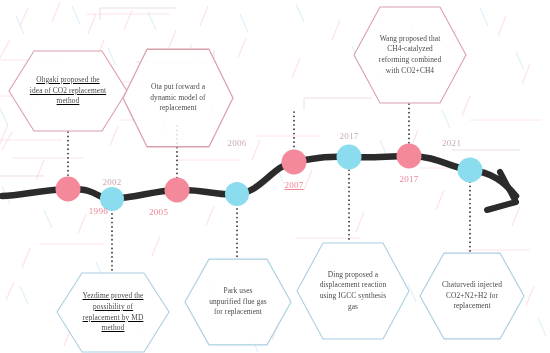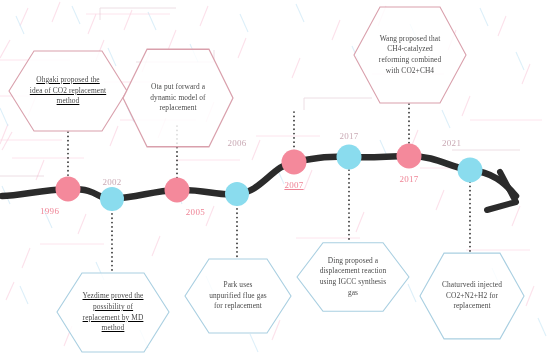--- a/index.html
+++ b/index.html
@@ -183,23 +183,23 @@
       <circle cx="112" cy="199" r="12" fill="#8adcee"></circle>
       <circle cx="177" cy="190" r="12.5" fill="#f4899b"></circle>
       <circle cx="237" cy="194" r="12" fill="#8adcee"></circle>
       <circle cx="294" cy="162" r="12.5" fill="#f4899b"></circle>
       <circle cx="349" cy="157" r="12.5" fill="#8adcee"></circle>
       <circle cx="409" cy="156" r="12.5" fill="#f4899b"></circle>
       <circle cx="470" cy="170" r="12.5" fill="#8adcee"></circle>
     </g>
   </svg>
 
-  <div class="year pink" style="left:40px;top:206px;width:56px;text-align:left;">1996</div>
+  <div class="year pink" style="left:52px;top:206px;width:56px;text-align:right;">1996</div>
   <div class="year cyan" style="left:84px;top:143px;width:56px;text-align:center;margin-top:34px;">2002</div>
-  <div class="year pink" style="left:149px;top:207px;width:56px;text-align:right;">2005</div>
+  <div class="year pink" style="left:149px;top:207px;width:56px;text-align:left;">2005</div>
   <div class="year cyan" style="left:209px;top:138px;width:56px;text-align:center;font-family:Liberation Serif, serif;">2006</div>
   <div class="year pink" style="left:266px;top:180px;width:56px;text-align:center;text-decoration:underline;">2007</div>
   <div class="year cyan" style="left:321px;top:131px;width:56px;text-align:center;">2017</div>
   <div class="year pink" style="left:381px;top:174px;width:56px;text-align:center;">2017</div>
   <div class="year cyan" style="left:442px;top:138px;width:56px;text-align:left;">2021</div>
 
   <div class="hex" style="left:8px;top:50px;width:120px;height:82px;text-decoration:underline;">
     <svg class="hx-svg" viewBox="0 0 120 82" preserveAspectRatio="none">
       <polygon points="26,1 94,1 119,41 94,81 26,81 1,41" fill="#ffffff" fill-opacity="0.82" stroke="#d9a0ac" stroke-width="1.1"></polygon>
     </svg>
@@ -231,30 +231,30 @@
   <div class="hex" style="left:56px;top:272px;width:114px;height:81px;text-decoration:underline;">
     <svg class="hx-svg" viewBox="0 0 114 81" preserveAspectRatio="none">
       <polygon points="26,1 88,1 113,40 88,80 26,80 1,40" fill="#ffffff" fill-opacity="0.82" stroke="#a9cfe1" stroke-width="1.1"></polygon>
     </svg>
     <div class="hx-txt">Yezdime proved the
 possibility of
 replacement by MD
 method</div>
   </div>
 
-  <div class="hex" style="left:184px;top:258px;width:108px;height:76px;">
+  <div class="hex" style="left:184px;top:258px;width:108px;height:88px;">
     <svg class="hx-svg" viewBox="0 0 108 76" preserveAspectRatio="none">
       <polygon points="25,1 83,1 107,38 83,75 25,75 1,38" fill="#ffffff" fill-opacity="0.82" stroke="#a9cfe1" stroke-width="1.1"></polygon>
     </svg>
     <div class="hx-txt">Park uses
 unpurified flue gas
 for replacement</div>
   </div>
 
-  <div class="hex" style="left:296px;top:242px;width:114px;height:70px;">
+  <div class="hex" style="left:296px;top:242px;width:114px;height:98px;">
     <svg class="hx-svg" viewBox="0 0 114 94" preserveAspectRatio="none">
       <polygon points="27,1 87,1 113,47 87,93 27,93 1,47" fill="#ffffff" fill-opacity="0.82" stroke="#a9cfe1" stroke-width="1.1"></polygon>
     </svg>
     <div class="hx-txt">Ding proposed a
 displacement reaction
 using IGCC synthesis
 gas</div>
   </div>
 
   <div class="hex" style="left:419px;top:252px;width:106px;height:88px;">

